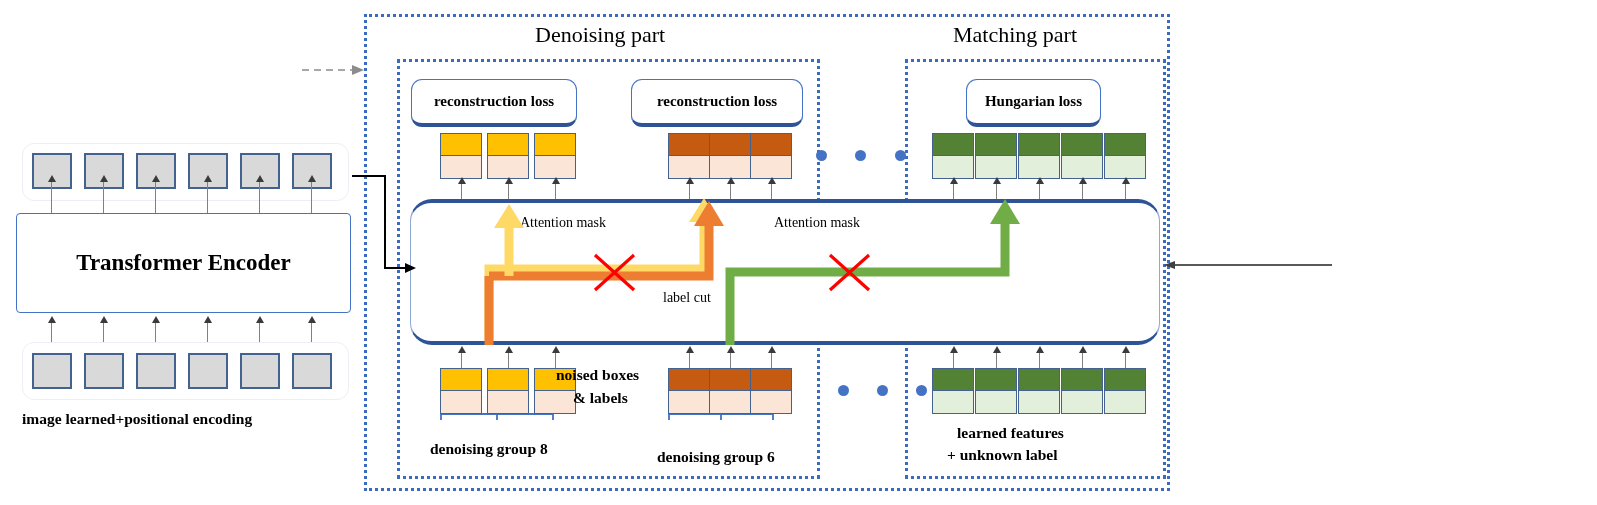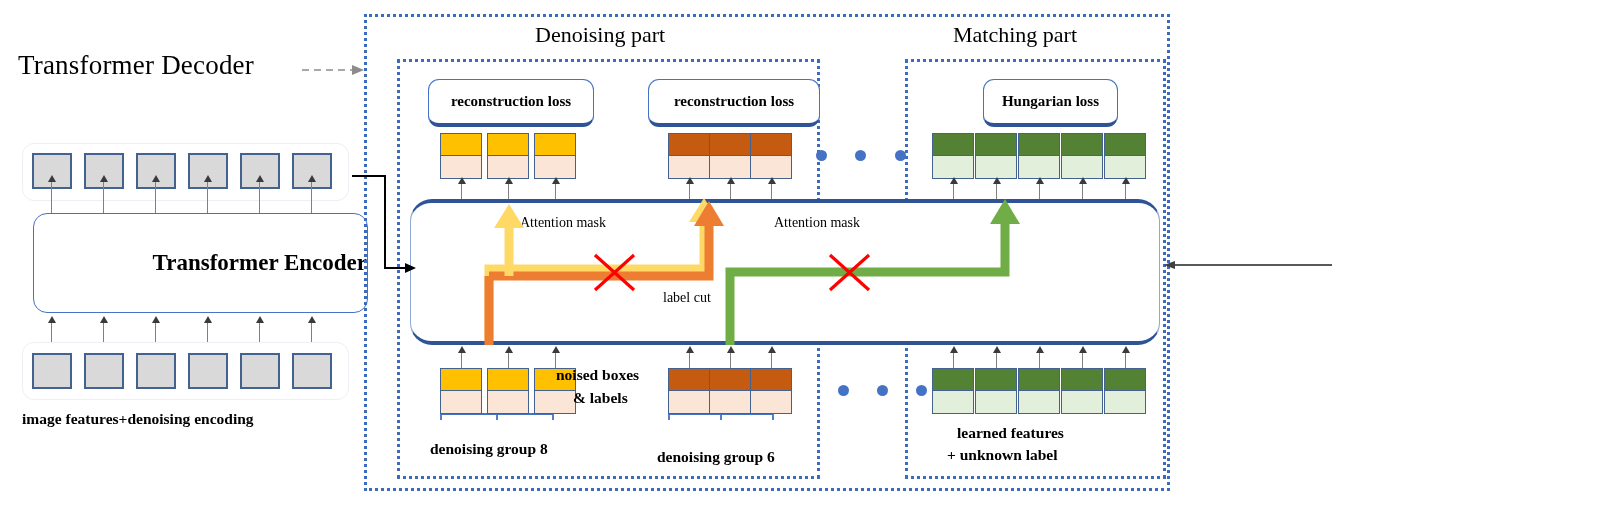--- a/index.html
+++ b/index.html
@@ -1,29 +1,29 @@
 <!DOCTYPE html>
 <html><head>
 <meta charset="utf-8">
 <style>
   html,body{margin:0;padding:0;background:#ffffff;}
   body{width:1597px;height:505px;position:relative;overflow:hidden;
        font-family:"Liberation Serif","DejaVu Serif",serif;color:#000;}
   .abs{position:absolute;}
-  .ctr{display:flex;align-items:center;justify-content:center;text-align:center;margin-left:17px;}
+  .ctr{display:flex;align-items:center;justify-content:center;text-align:center;}
 
   
   #left-panel{left:0;top:0;width:360px;height:505px;}
   .title-serif{font-family:"Liberation Serif","DejaVu Serif",serif;}
   #decoder-label{left:18px;top:50px;font-size:27px;letter-spacing:.2px;white-space:nowrap;}
   .token-strip{border:1px solid #eceff3;border-radius:12px;background:#fff;}
   .tok{position:absolute;width:40px;height:36px;background:#d9d9d9;
        border:2px solid #44628f;box-sizing:border-box;}
-  .enc-box{border:1.6px solid #4472C4;border-radius:14px;background:#fff;
-           box-sizing:border-box;font-weight:bold;font-size:23px;justify-content:flex-end;}
+  .enc-box{border:1.6px solid #4472C4;border-radius:4px;background:#fff;
+           box-sizing:border-box;font-weight:bold;font-size:23px;}
   #enc-caption{left:22px;top:410px;font-size:15.5px;font-weight:bold;white-space:nowrap;}
 
   
   .varrow{position:absolute;width:1.4px;background:#808080;}
   .varrow:after{content:"";position:absolute;left:-3.3px;top:-6px;
      border-left:4px solid transparent;border-right:4px solid transparent;
      border-bottom:7px solid #3a3a3a;}
 
   
   #outer-frame{left:364px;top:14px;width:806px;height:477px;
@@ -55,21 +55,20 @@
   .cap{position:absolute;font-weight:bold;font-size:15.5px;white-space:nowrap;text-align:center;}
 
   
   #mask-panel{left:1185px;top:0;width:412px;height:505px;}
 </style>
 </head>
 <body>
 
 <div class="abs" id="left-panel">
 
-  <div class="abs title-serif" id="decoder-label">Transformer Decoder</div>
 
   <svg class="abs" style="left:300px;top:58px;width:70px;height:24px;">
     <line x1="2" y1="12" x2="52" y2="12" stroke="#8c8c8c" stroke-width="1.6" stroke-dasharray="7,5"></line>
     <polygon points="52,7 64,12 52,17" fill="#8c8c8c"></polygon>
   </svg>
 
   <div class="abs token-strip" style="left:22px;top:143px;width:325px;height:56px;">
     <div class="tok" style="left:9px;top:9px;"></div>
     <div class="tok" style="left:61px;top:9px;"></div>
     <div class="tok" style="left:113px;top:9px;"></div>
@@ -98,21 +97,21 @@
 
   <div class="abs token-strip" style="left:22px;top:342px;width:325px;height:56px;">
     <div class="tok" style="left:9px;top:10px;"></div>
     <div class="tok" style="left:61px;top:10px;"></div>
     <div class="tok" style="left:113px;top:10px;"></div>
     <div class="tok" style="left:165px;top:10px;"></div>
     <div class="tok" style="left:217px;top:10px;"></div>
     <div class="tok" style="left:269px;top:10px;"></div>
   </div>
 
-  <div class="abs" id="enc-caption">image features+denoising encoding</div>
+  <div class="abs" id="enc-caption">image learned+positional encoding</div>
 </div>
 
 <div class="abs" id="outer-frame"></div>
 
 <div class="part-title" style="left:535px;top:22px;">Denoising part</div>
 <div class="part-title" style="left:953px;top:22px;">Matching part</div>
 
 <div class="dotted-box" style="left:397px;top:59px;width:423px;height:420px;"></div>
 <div class="dotted-box" style="left:905px;top:59px;width:261px;height:420px;"></div>
 

